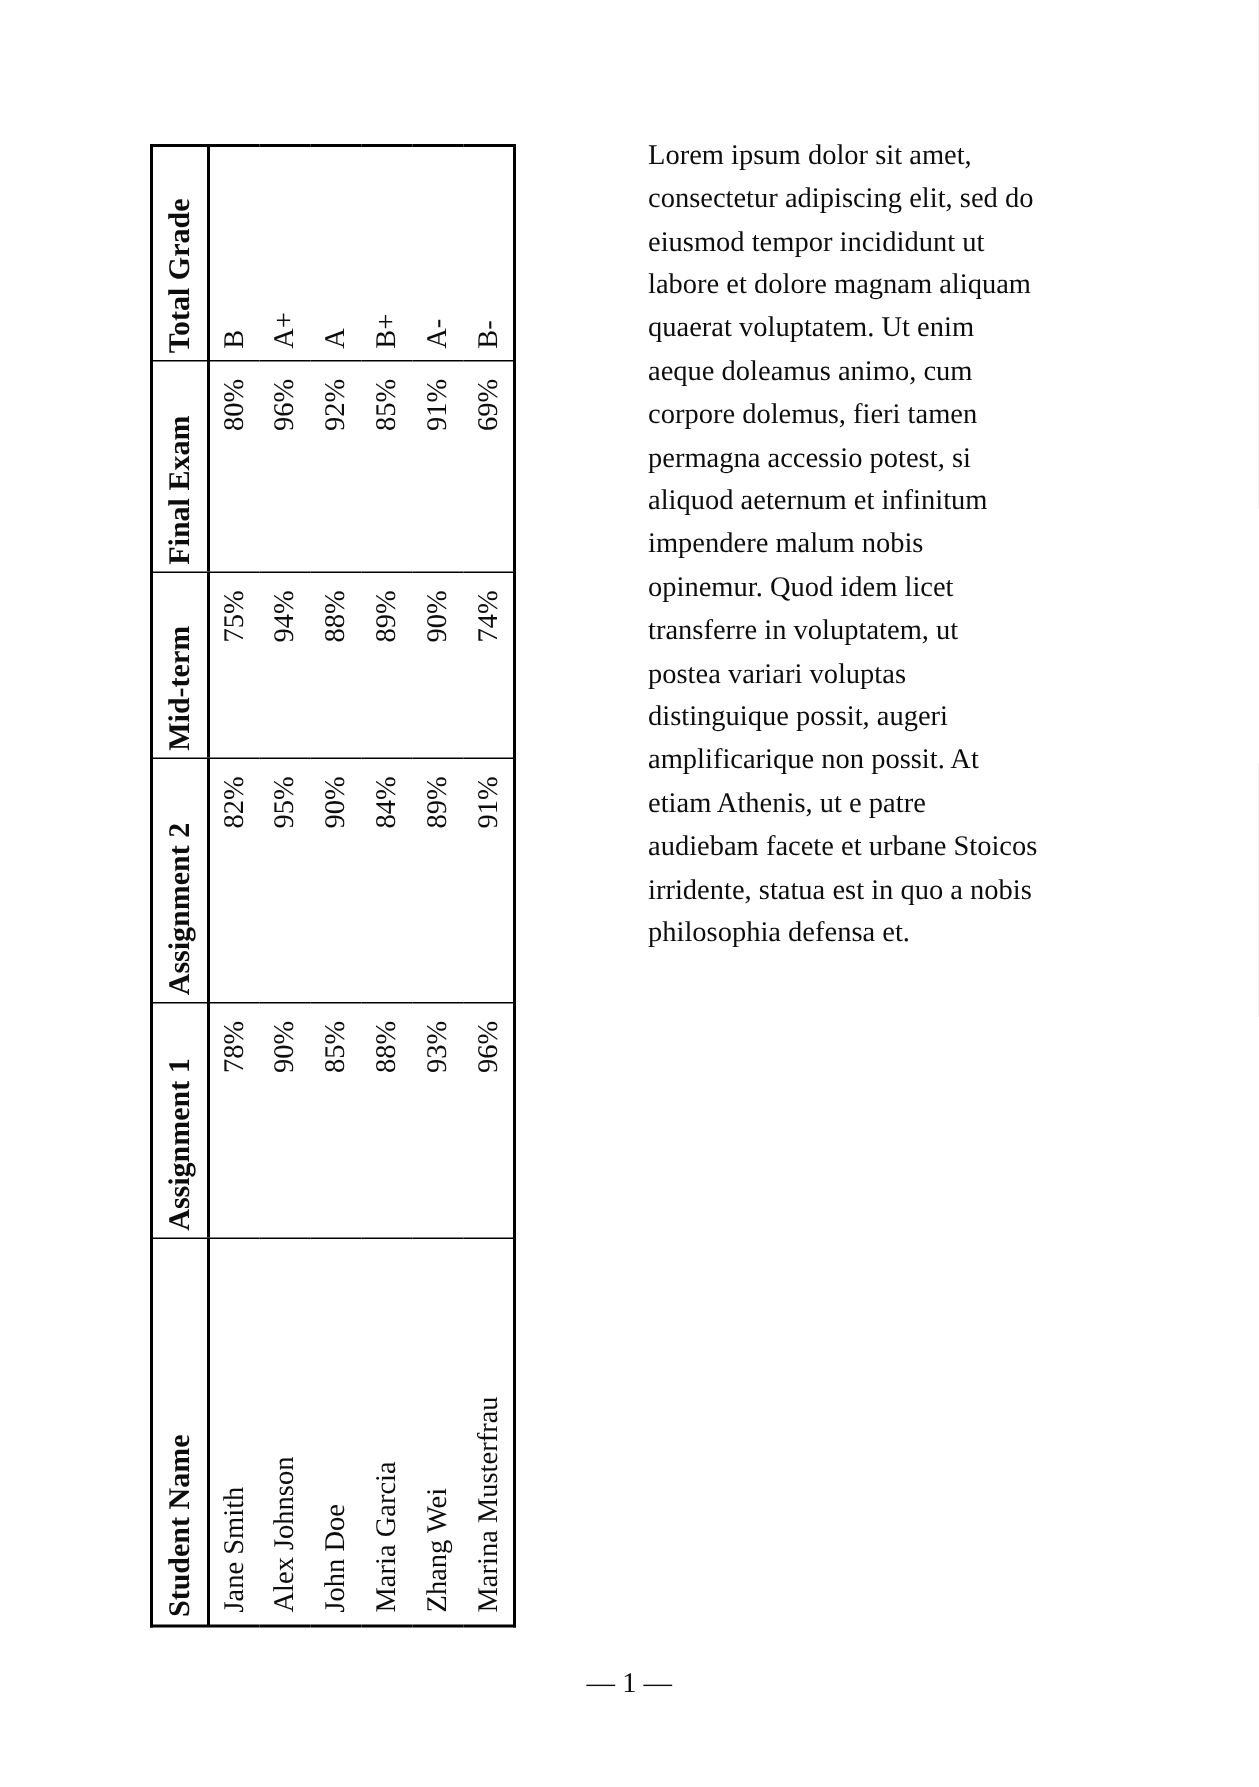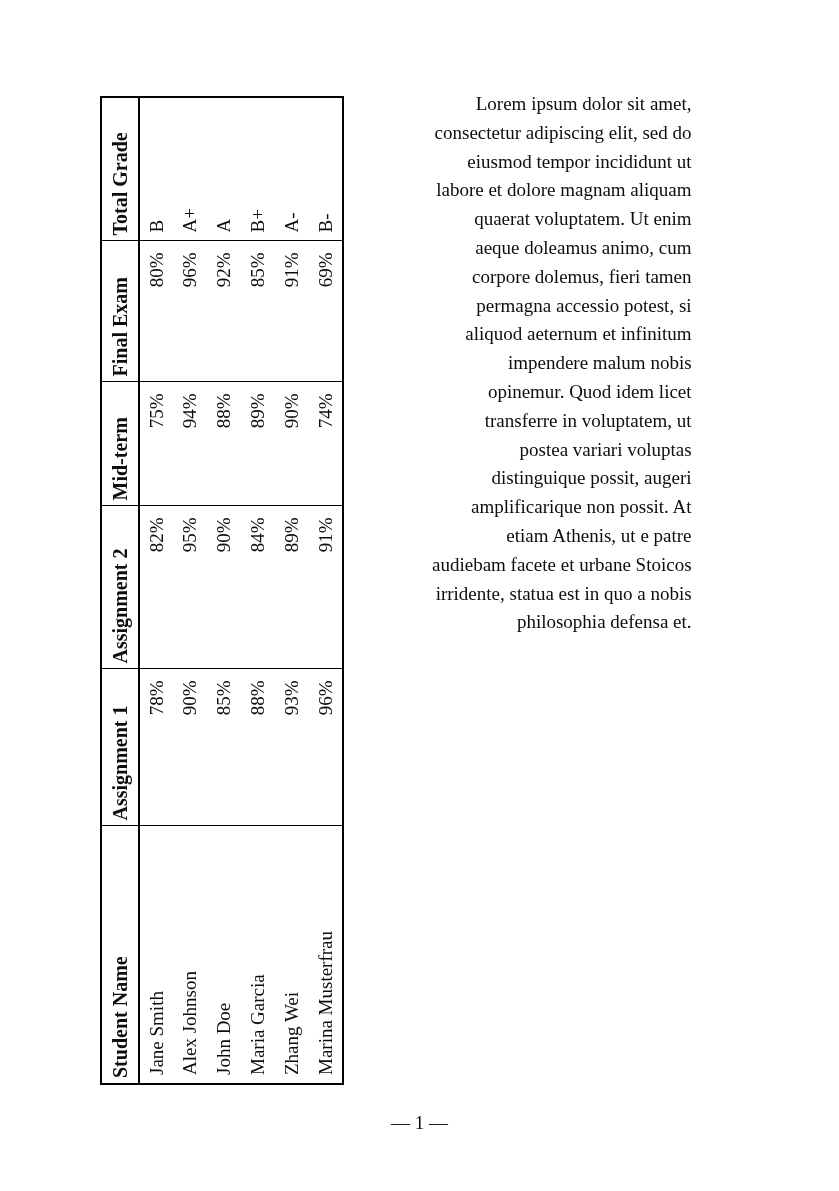--- a/index.html
+++ b/index.html
@@ -58,21 +58,20 @@
 
   
   .body-text {
     position: absolute;
     left: 432px;
     top: 90px;
     font-size: 19px;
     line-height: 28.8px;
     white-space: pre;      
     color: #0d0d0d;
-    text-align: right;
   }
 
   
   .footer {
     position: absolute;
     left: 0;
     top: 1112px;
     width: 839px;
     text-align: center;
     font-size: 19px;

